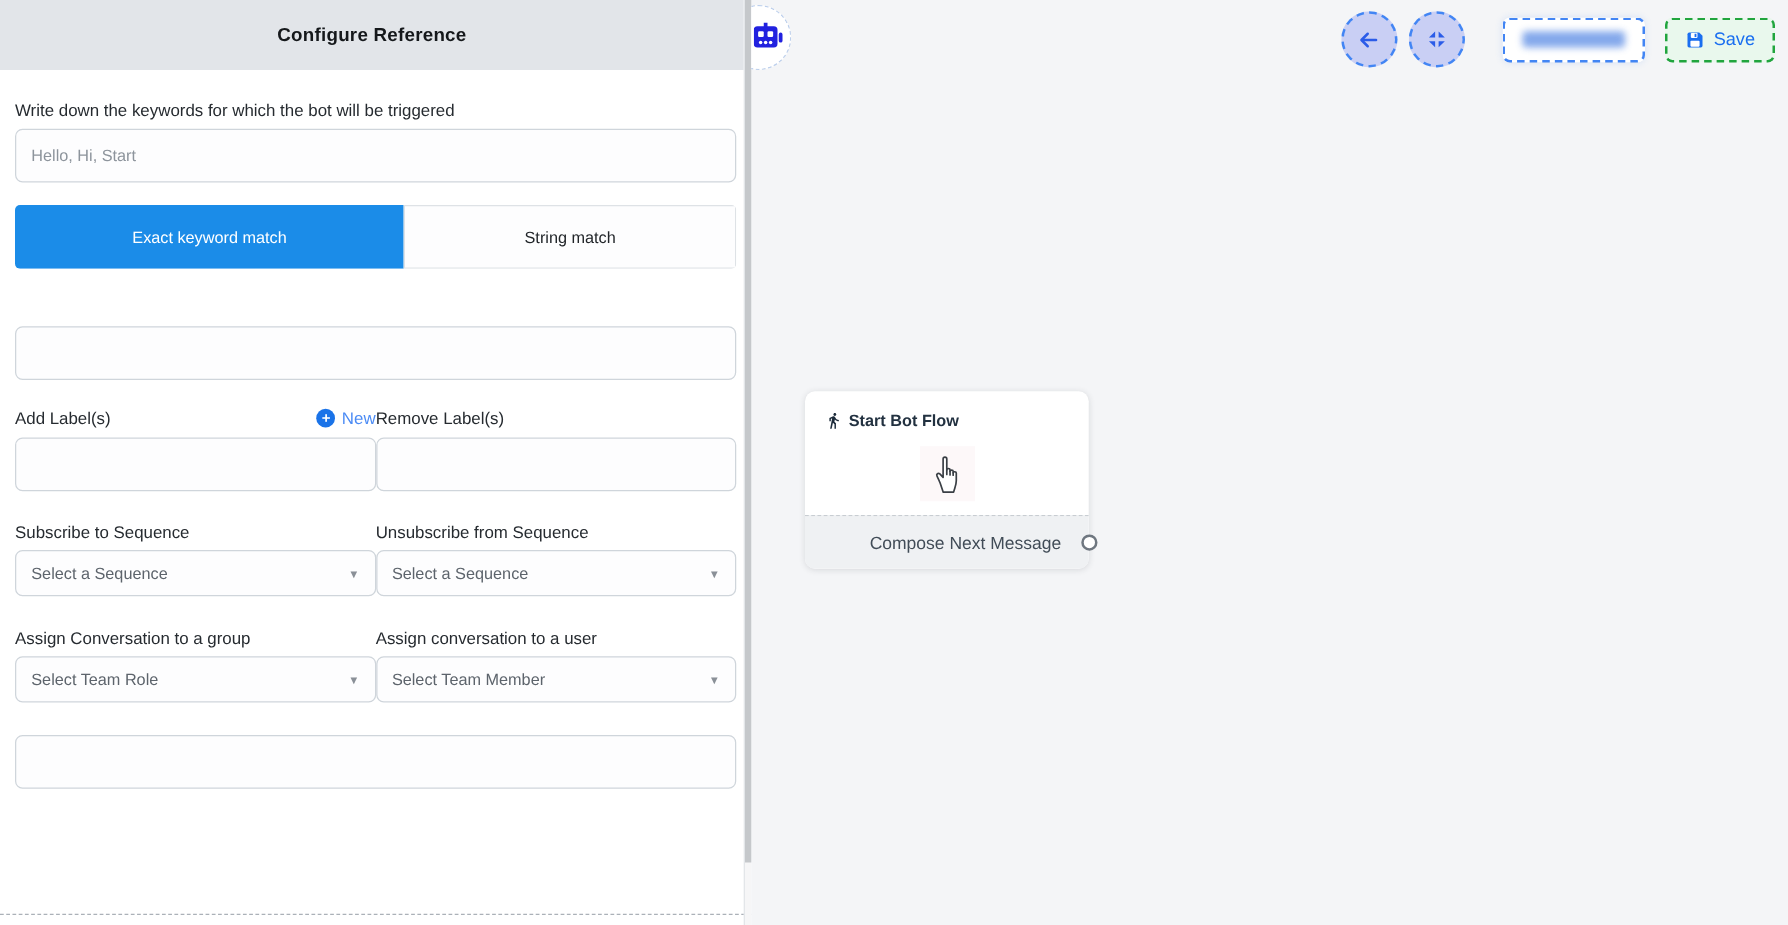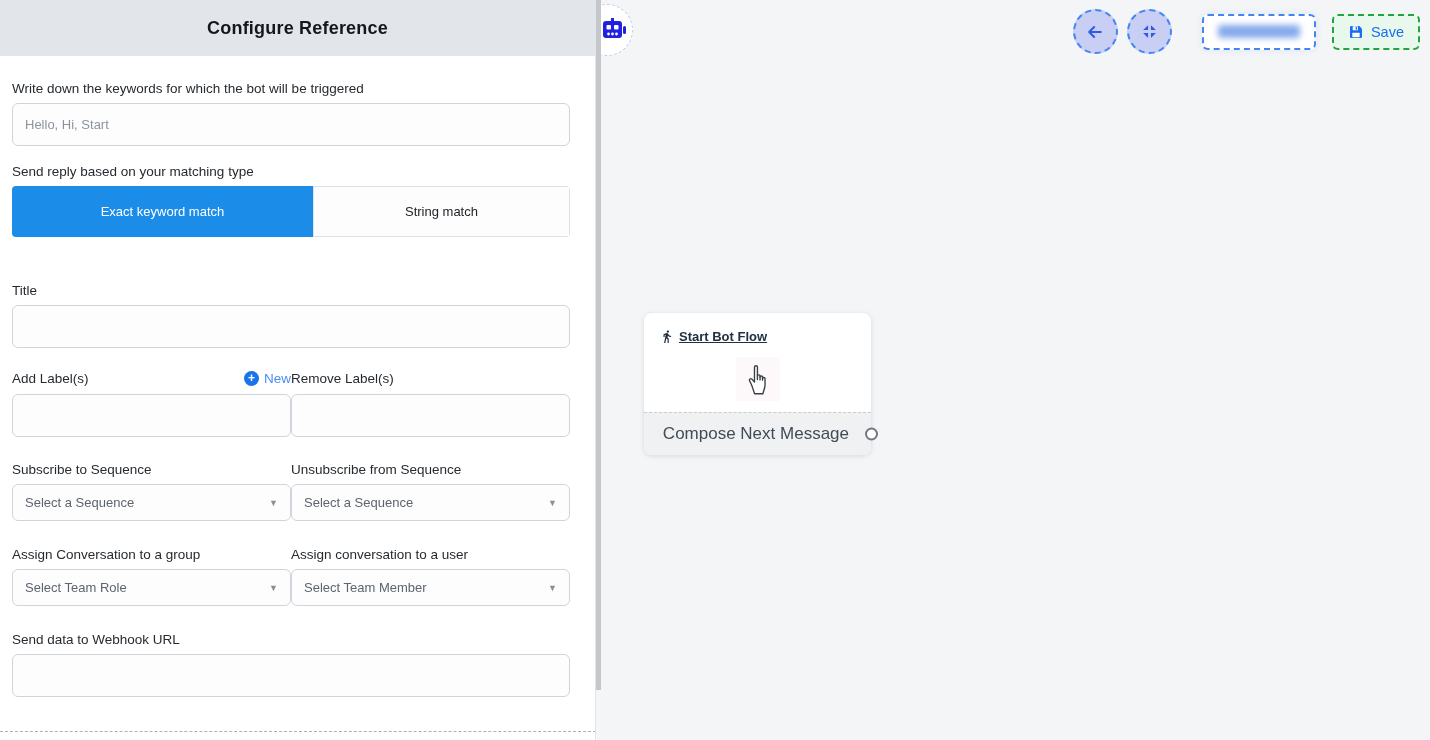--- a/index.html
+++ b/index.html
@@ -3,22 +3,22 @@
 <meta charset="utf-8">
 <style>
   * { margin:0; padding:0; box-sizing:border-box; }
   html,body { width:1430px; height:740px; overflow:hidden; }
   body { font-family:"Liberation Sans", sans-serif; color:#23272b; background:#fff; }
   .app { position:relative; width:1430px; height:740px; display:flex; }
 
   
   .panel { position:relative; width:595px; height:740px; background:#fff; flex:0 0 auto; }
   .panel-header { height:56px; background:#e2e5e9; display:flex; align-items:center; justify-content:center; }
-  .panel-header h1 { font-size:18px; font-weight:bold; color:#15181b; letter-spacing:.2px; }
-  .panel-body { padding:25px 25px 0 12px; }
+  .panel-header h1 { font-size:15px; font-weight:bold; color:#15181b; letter-spacing:.2px; }
+  .panel-body { padding:25px 6px 0 12px; }
   .field-label { display:block; font-size:13.5px; color:#262b30; margin-bottom:7px; }
   .text-input { width:100%; height:43px; border:1px solid #cfd5db; border-radius:6px; background:#fdfdfe;
                 padding:0 12px; font-size:13px; color:#15803d; font-family:"Liberation Sans",sans-serif; outline:none; }
   .text-input::placeholder { color:#8d949c; }
 
   .tabs { display:flex; width:100%; height:51px; border-radius:4px; overflow:hidden; margin-bottom:46px; }
   .tab { flex:1; border:1px solid #dee2e6; background:#fdfdfe; font-size:13px; color:#212529;
          font-family:"Liberation Sans",sans-serif; cursor:pointer; }
   .tab.active { flex:1.18; background:#1b8ce8; border:none; color:#fff; }
   .row { display:flex; }
@@ -53,52 +53,50 @@
                   box-shadow:0 0 6px rgba(66,133,244,.15); }
   .blur-bar { width:82px; height:13px; background:#6f9ae8; border-radius:3px; filter:blur(3px); opacity:.85; }
   .save-btn { height:36px; margin-left:16px; padding:0 14px; background:#e9f8ed; border:2px dashed #21a53e;
               border-radius:6px; display:flex; align-items:center; gap:7px; cursor:pointer;
               font-size:14.5px; color:#1a6ff0; font-family:"Liberation Sans",sans-serif; }
 
   
   .node { position:absolute; left:43px; top:313px; width:227px; height:142px; background:#fff; border-radius:8px;
           box-shadow:0 1px 5px rgba(40,50,60,.14); }
   .node-body { height:99px; position:relative; }
-  .node-title { display:flex; align-items:center; gap:5px; padding:16px 0 0 16px; font-size:13px; font-weight:bold; color:#223140;text-decoration:underline; }
+  .node-title { display:flex; align-items:center; gap:5px; padding:16px 0 0 16px; font-size:13px; font-weight:bold; color:#223140; }
   .hand-wrap { position:absolute; left:50%; top:44px; transform:translateX(-50%); width:44px; height:44px;
                background:#fdf8f9; display:flex; align-items:center; justify-content:center; }
   .node-footer { position:relative; height:43px; background:#eff1f3; border-top:1px dashed #c8cdd2;
                  border-radius:0 0 8px 8px; display:flex; align-items:center; justify-content:flex-end;
-                 padding-right:22px; font-size:17px; color:#414c57; }
+                 padding-right:22px; font-size:14px; color:#414c57; }
   .port { position:absolute; right:-7px; top:50%; transform:translateY(-50%); width:13px; height:13px;
           border-radius:50%; background:#fff; border:2px solid #6f7780; cursor:crosshair; }
 </style>
 </head>
 <body>
 
 <div class="app">
 
   <aside class="panel">
     <header class="panel-header">
       <h1>Configure Reference</h1>
     </header>
 
     <div class="panel-body">
 
       <label class="field-label">Write down the keywords for which the bot will be triggered</label>
       <input class="text-input" type="text" placeholder="Hello, Hi, Start" style="">
 
       <div class="gap18"></div>
-      <label class="field-label">Send reply based on your matching type</label>
       <div class="tabs">
         <button class="tab active">Exact keyword match</button>
         <button class="tab">String match</button>
       </div>
 
-      <label class="field-label">Title</label>
       <input class="text-input" type="text" value="" style="">
 
       <div class="gap21"></div>
       <div class="row">
         <div class="col">
           <div class="label-line">
             <label class="field-label">Add Label(s)</label>
             <button class="new-btn">
               <span class="plus-circle">+</span>
               <span>New</span>
@@ -144,21 +142,20 @@
         <div class="col">
           <label class="field-label">Assign conversation to a user</label>
           <div class="select">
             <span>Select Team Member</span>
             <span class="caret">▼</span>
           </div>
         </div>
       </div>
 
       <div class="gap26"></div>
-      <label class="field-label">Send data to Webhook URL</label>
       <input class="text-input" type="text" value="" style="">
     </div>
 
     <div class="panel-bottom-dash"></div>
   </aside>
 
   <div class="panel-scrollbar">
     <div class="thumb"></div>
   </div>
 

